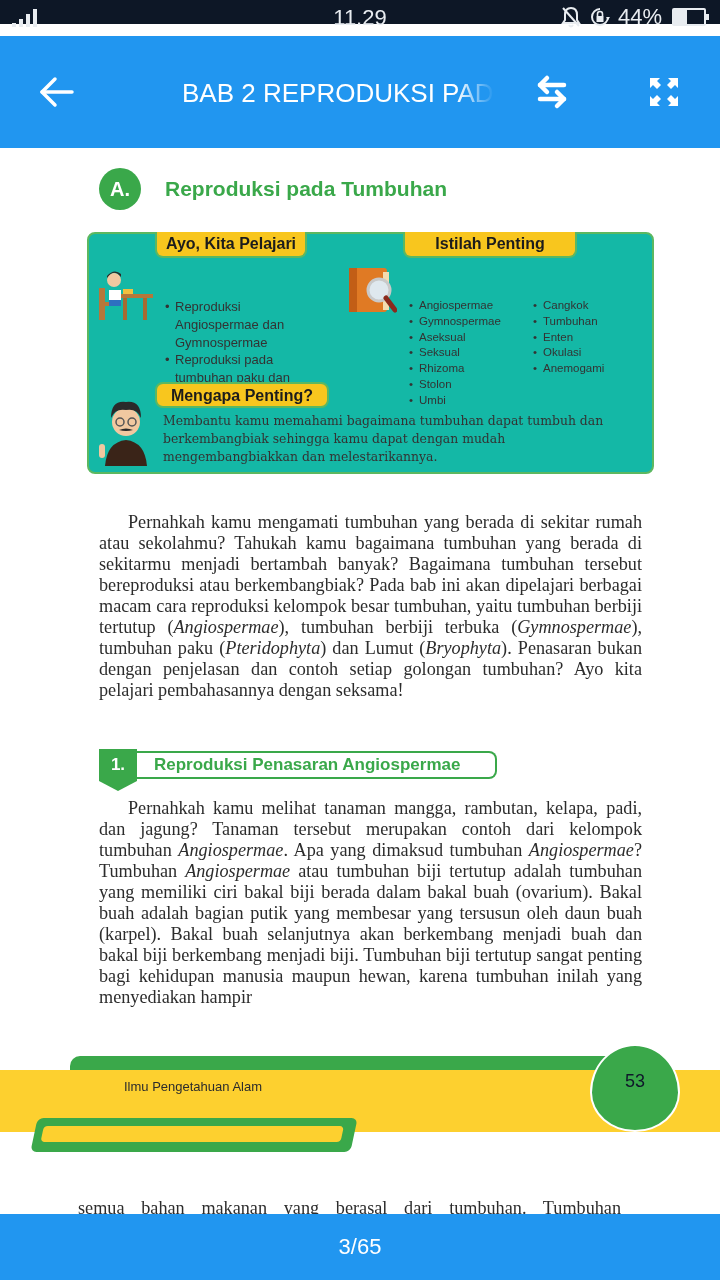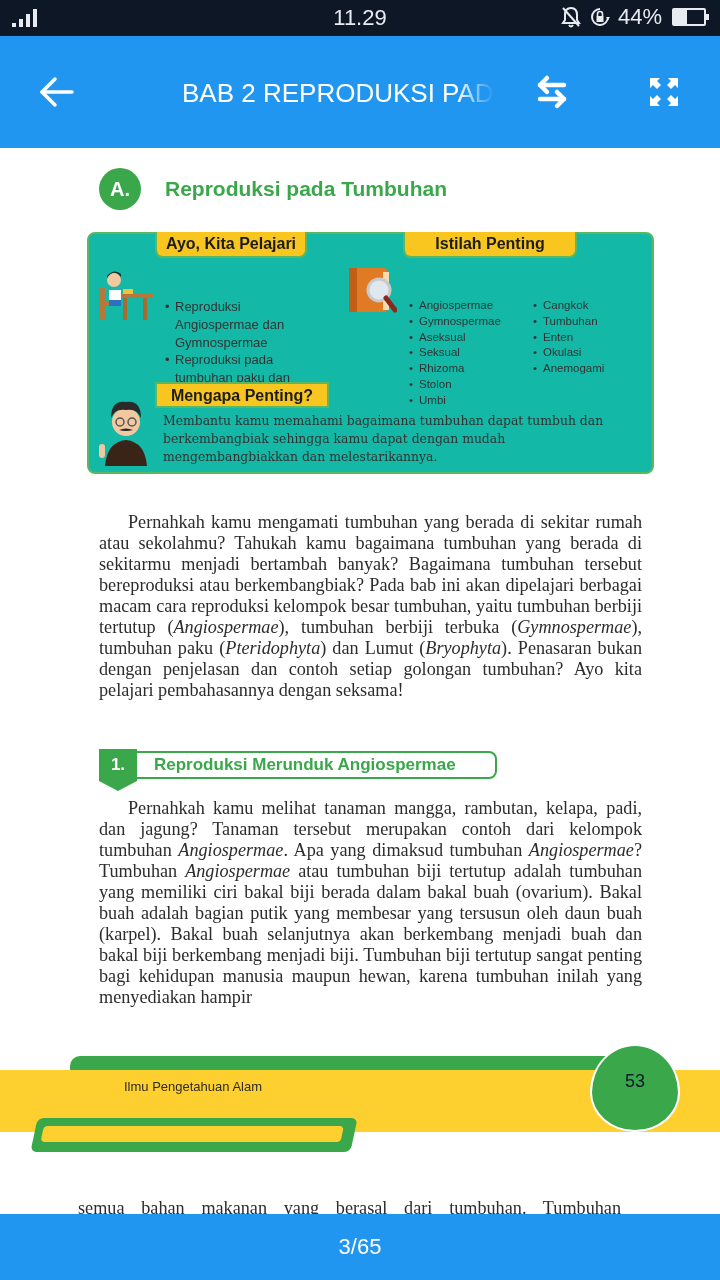--- a/index.html
+++ b/index.html
@@ -1,20 +1,20 @@
 <!DOCTYPE html>
 <html><head>
 <meta charset="utf-8">
 <style>
   * { box-sizing: border-box; margin: 0; padding: 0; }
   html, body { width: 720px; height: 1280px; overflow: hidden; background: #ffffff; }
   body { position: relative; font-family: "Liberation Sans", sans-serif; }
 
   
-  .statusbar { position: absolute; left: 0; top: 0; width: 720px; height: 36px; background: #0d1726; color: #e8ecf0; }
+  .statusbar { position: absolute; left: 0; top: 0; width: 720px; height: 24px; background: #0d1726; color: #e8ecf0; }
   .sb-signal { position: absolute; left: 12px; top: 9px; width: 28px; height: 18px; }
   .sb-signal span { position: absolute; bottom: 0; width: 4px; background: #e8ecf0; }
   .sb-time { position: absolute; left: 0; right: 0; top: 5px; text-align: center; font-size: 22px; }
   .sb-right { position: absolute; right: 14px; top: 4px; display: flex; align-items: center; gap: 6px; font-size: 22px; }
   .battery { width: 34px; height: 18px; border: 2px solid #e8ecf0; border-radius: 2px; position: relative; margin-left: 4px; }
   .battery::after { content: ""; position: absolute; right: -5px; top: 4px; width: 3px; height: 6px; background: #e8ecf0; }
   .battery .fill { height: 100%; background: #e8ecf0; }
 
   
   .appbar { position: absolute; left: 0; top: 36px; width: 720px; height: 112px; background: #2196f0; color: #fff; }
@@ -27,21 +27,21 @@
   
   .page { position: absolute; left: 0; top: 148px; width: 720px; height: 1066px; overflow: hidden; background: #fff; }
   .sec-a { position: absolute; left: 99px; top: 20px; display: flex; align-items: center; }
   .sec-a .badge { width: 42px; height: 42px; border-radius: 50%; background: #3aa84a; color: #fff; font-weight: bold; font-size: 20px; display: flex; align-items: center; justify-content: center; }
   .sec-a .heading { margin-left: 24px; color: #3aa84a; font-weight: bold; font-size: 21px; }
 
   .infobox { position: absolute; left: 87px; top: 84px; width: 567px; height: 242px; background: #14b8a6; border: 2px solid #5cb860; border-radius: 8px; }
   .tag { position: absolute; background: #f8c61e; border: 2px solid #5cb860; border-top: none; border-radius: 0 0 8px 8px; font-weight: bold; font-size: 16px; color: #1c1c1c; text-align: center; }
   .tag1 { left: 66px; top: -2px; width: 152px; height: 26px; line-height: 24px; }
   .tag2 { left: 314px; top: -2px; width: 174px; height: 26px; line-height: 24px; }
-  .tag3 { left: 66px; top: 148px; width: 174px; height: 26px; line-height: 24px; border-top: 2px solid #5cb860; border-radius: 0; }
+  .tag3 { left: 66px; top: 148px; width: 174px; height: 26px; line-height: 24px; border-top: 2px solid #5cb860; border-radius: 8px; }
   .list { position: absolute; list-style: none; font-family: Liberation Sans, sans-serif; color: #333; margin-top: 32px; }
   .list li { position: relative; padding-left: 10px; }
   .list li::before { content: "•"; position: absolute; left: 0; }
   .list1 { left: 76px; top: 32px; width: 150px; font-size: 13px; line-height: 17.8px; }
   .list2 { left: 320px; top: 32px; width: 120px; font-size: 11.5px; line-height: 15.8px; }
   .list3 { left: 444px; top: 32px; width: 110px; font-size: 11.5px; line-height: 15.8px; }
   .why-text { position: absolute; left: 74px; top: 178px; width: 470px; font-family: "DejaVu Serif", serif; font-size: 12.4px; line-height: 18px; color: #333; }
 
   .illus { position: absolute; }
   .student { left: 8px; top: 30px; width: 58px; height: 58px; }
@@ -187,21 +187,21 @@
     <div class="why-text">Membantu kamu memahami bagaimana tumbuhan dapat tumbuh dan berkembangbiak sehingga kamu dapat dengan mudah mengembangbiakkan dan melestarikannya.</div>
   </div>
 
   <div class="para para1">
     <p id="intro-p">Pernahkah kamu mengamati tumbuhan yang berada di sekitar rumah atau sekolahmu? Tahukah kamu bagaimana tumbuhan yang berada di sekitarmu menjadi bertambah banyak? Bagaimana tumbuhan tersebut bereproduksi atau berkembangbiak? Pada bab ini akan dipelajari berbagai macam cara reproduksi kelompok besar tumbuhan, yaitu tumbuhan berbiji tertutup (<i>Angiospermae</i>), tumbuhan berbiji terbuka (<i>Gymnospermae</i>), tumbuhan paku (<i>Pteridophyta</i>) dan Lumut (<i>Bryophyta</i>). Penasaran bukan dengan penjelasan dan contoh setiap golongan tumbuhan? Ayo kita pelajari pembahasannya dengan seksama!</p>
   </div>
 
   <div class="sec-1">
     <div class="box"></div>
     <div class="num">1.</div>
-    <div class="heading">Reproduksi Merunduk Angiospermae</div>
+    <div class="heading">Reproduksi Penasaran Angiospermae</div>
   </div>
 
   <div class="para para2">
     <p id="sec1-p">Pernahkah kamu melihat tanaman mangga, rambutan, kelapa, padi, dan jagung? Tanaman tersebut merupakan contoh dari kelompok tumbuhan <i>Angiospermae</i>. Apa yang dimaksud tumbuhan <i>Angiospermae</i>? Tumbuhan <i>Angiospermae</i> atau tumbuhan biji tertutup adalah tumbuhan yang memiliki ciri bakal biji berada dalam bakal buah (ovarium). Bakal buah adalah bagian putik yang membesar yang tersusun oleh daun buah (karpel). Bakal buah selanjutnya akan berkembang menjadi buah dan bakal biji berkembang menjadi biji. Tumbuhan biji tertutup sangat penting bagi kehidupan manusia maupun hewan, karena tumbuhan inilah yang menyediakan hampir</p>
   </div>
 
   <div class="footer-green-top"></div>
   <div class="footer-yellow"></div>
   <div class="footer-label">Ilmu Pengetahuan Alam</div>
   <div class="page-circle"></div>

